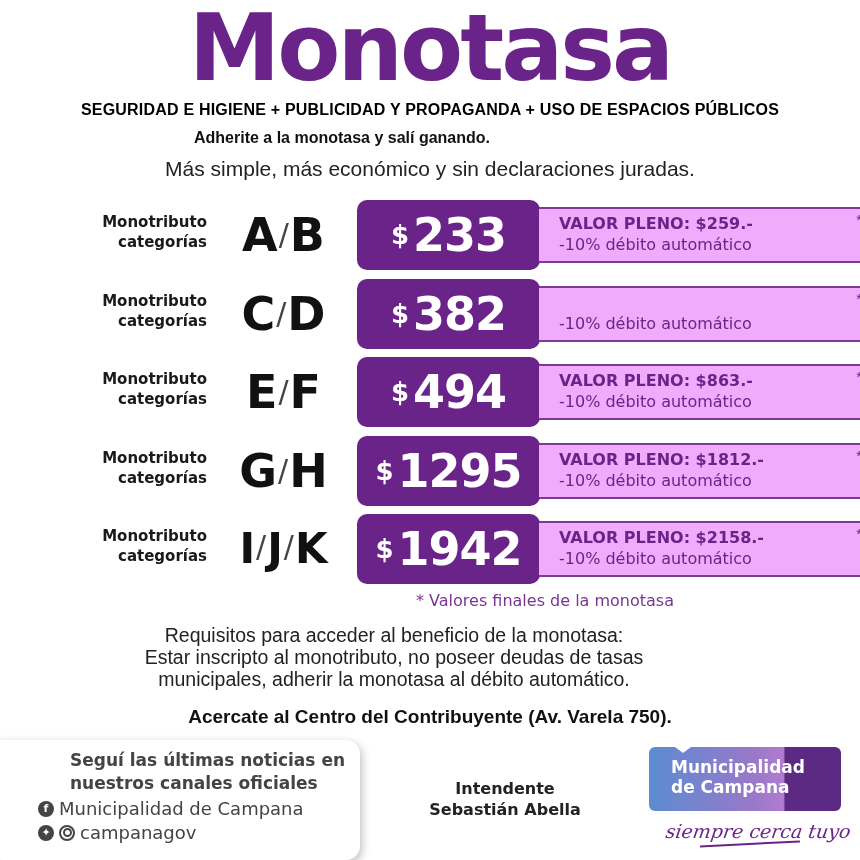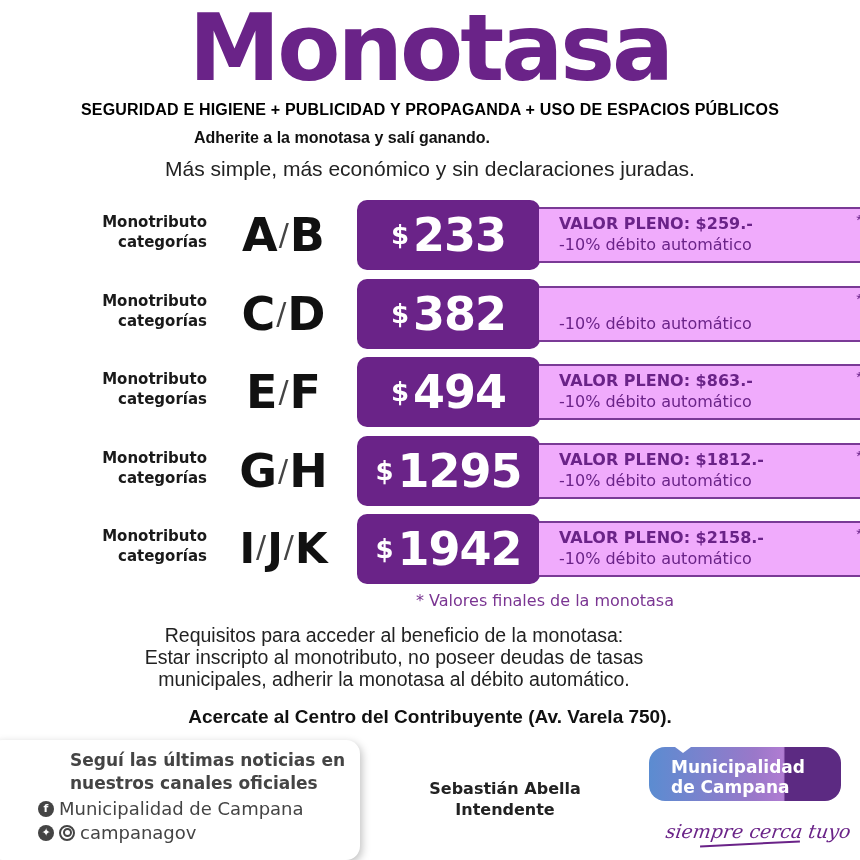--- a/index.html
+++ b/index.html
@@ -90,21 +90,21 @@
     display: inline-flex; width: 16px; height: 16px; border-radius: 50%; border: 2px solid #444;
     align-items: center; justify-content: center; margin-right: 5px;
   }
   .icon-ring::after { content: ""; width: 5px; height: 5px; border: 2px solid #444; border-radius: 50%; }
 
   .mayor {
     position: absolute; left: 415px; top: 778px; width: 180px; text-align: center;
     font-family: "DejaVu Sans", sans-serif; font-weight: bold; font-size: 16px; line-height: 21px; color: #222;
   }
   .muni-logo {
-    position: absolute; left: 649px; top: 747px; width: 192px; height: 54px; border-radius: 16px;
+    position: absolute; left: 649px; top: 747px; width: 192px; height: 64px; border-radius: 6px;
     background: linear-gradient(90deg, #5b8cd1 0%, #9a78c9 55%, #b07cd2 70%, #5c2a82 71%, #5c2a82 100%);
     overflow: hidden;
   }
   .muni-logo .notch {
     position: absolute; left: 26px; top: 0; width: 0; height: 0;
     border-left: 8px solid transparent; border-right: 8px solid transparent; border-top: 6px solid #fff;
   }
   .muni-logo .txt {
     position: absolute; left: 22px; top: 10px; font-family: "DejaVu Sans", sans-serif; font-weight: bold;
     font-size: 17px; line-height: 20px; color: #fff;
@@ -226,22 +226,22 @@
     <span>Municipalidad de Campana</span>
   </div>
   <div class="line" style="top:82px">
     <span class="icon-circle">✦</span>
     <span class="icon-ring"></span>
     <span>campanagov</span>
   </div>
 </div>
 
 <div class="mayor">
+  <div>Intendente</div>
   <div>Sebastián Abella</div>
-  <div>Intendente</div>
 </div>
 
 <div class="muni-logo">
   <div class="notch"></div>
   <div class="txt">
     <div>Municipalidad</div>
     <div>de Campana</div>
   </div>
 </div>
 <div class="slogan">siempre cerca tuyo</div>

